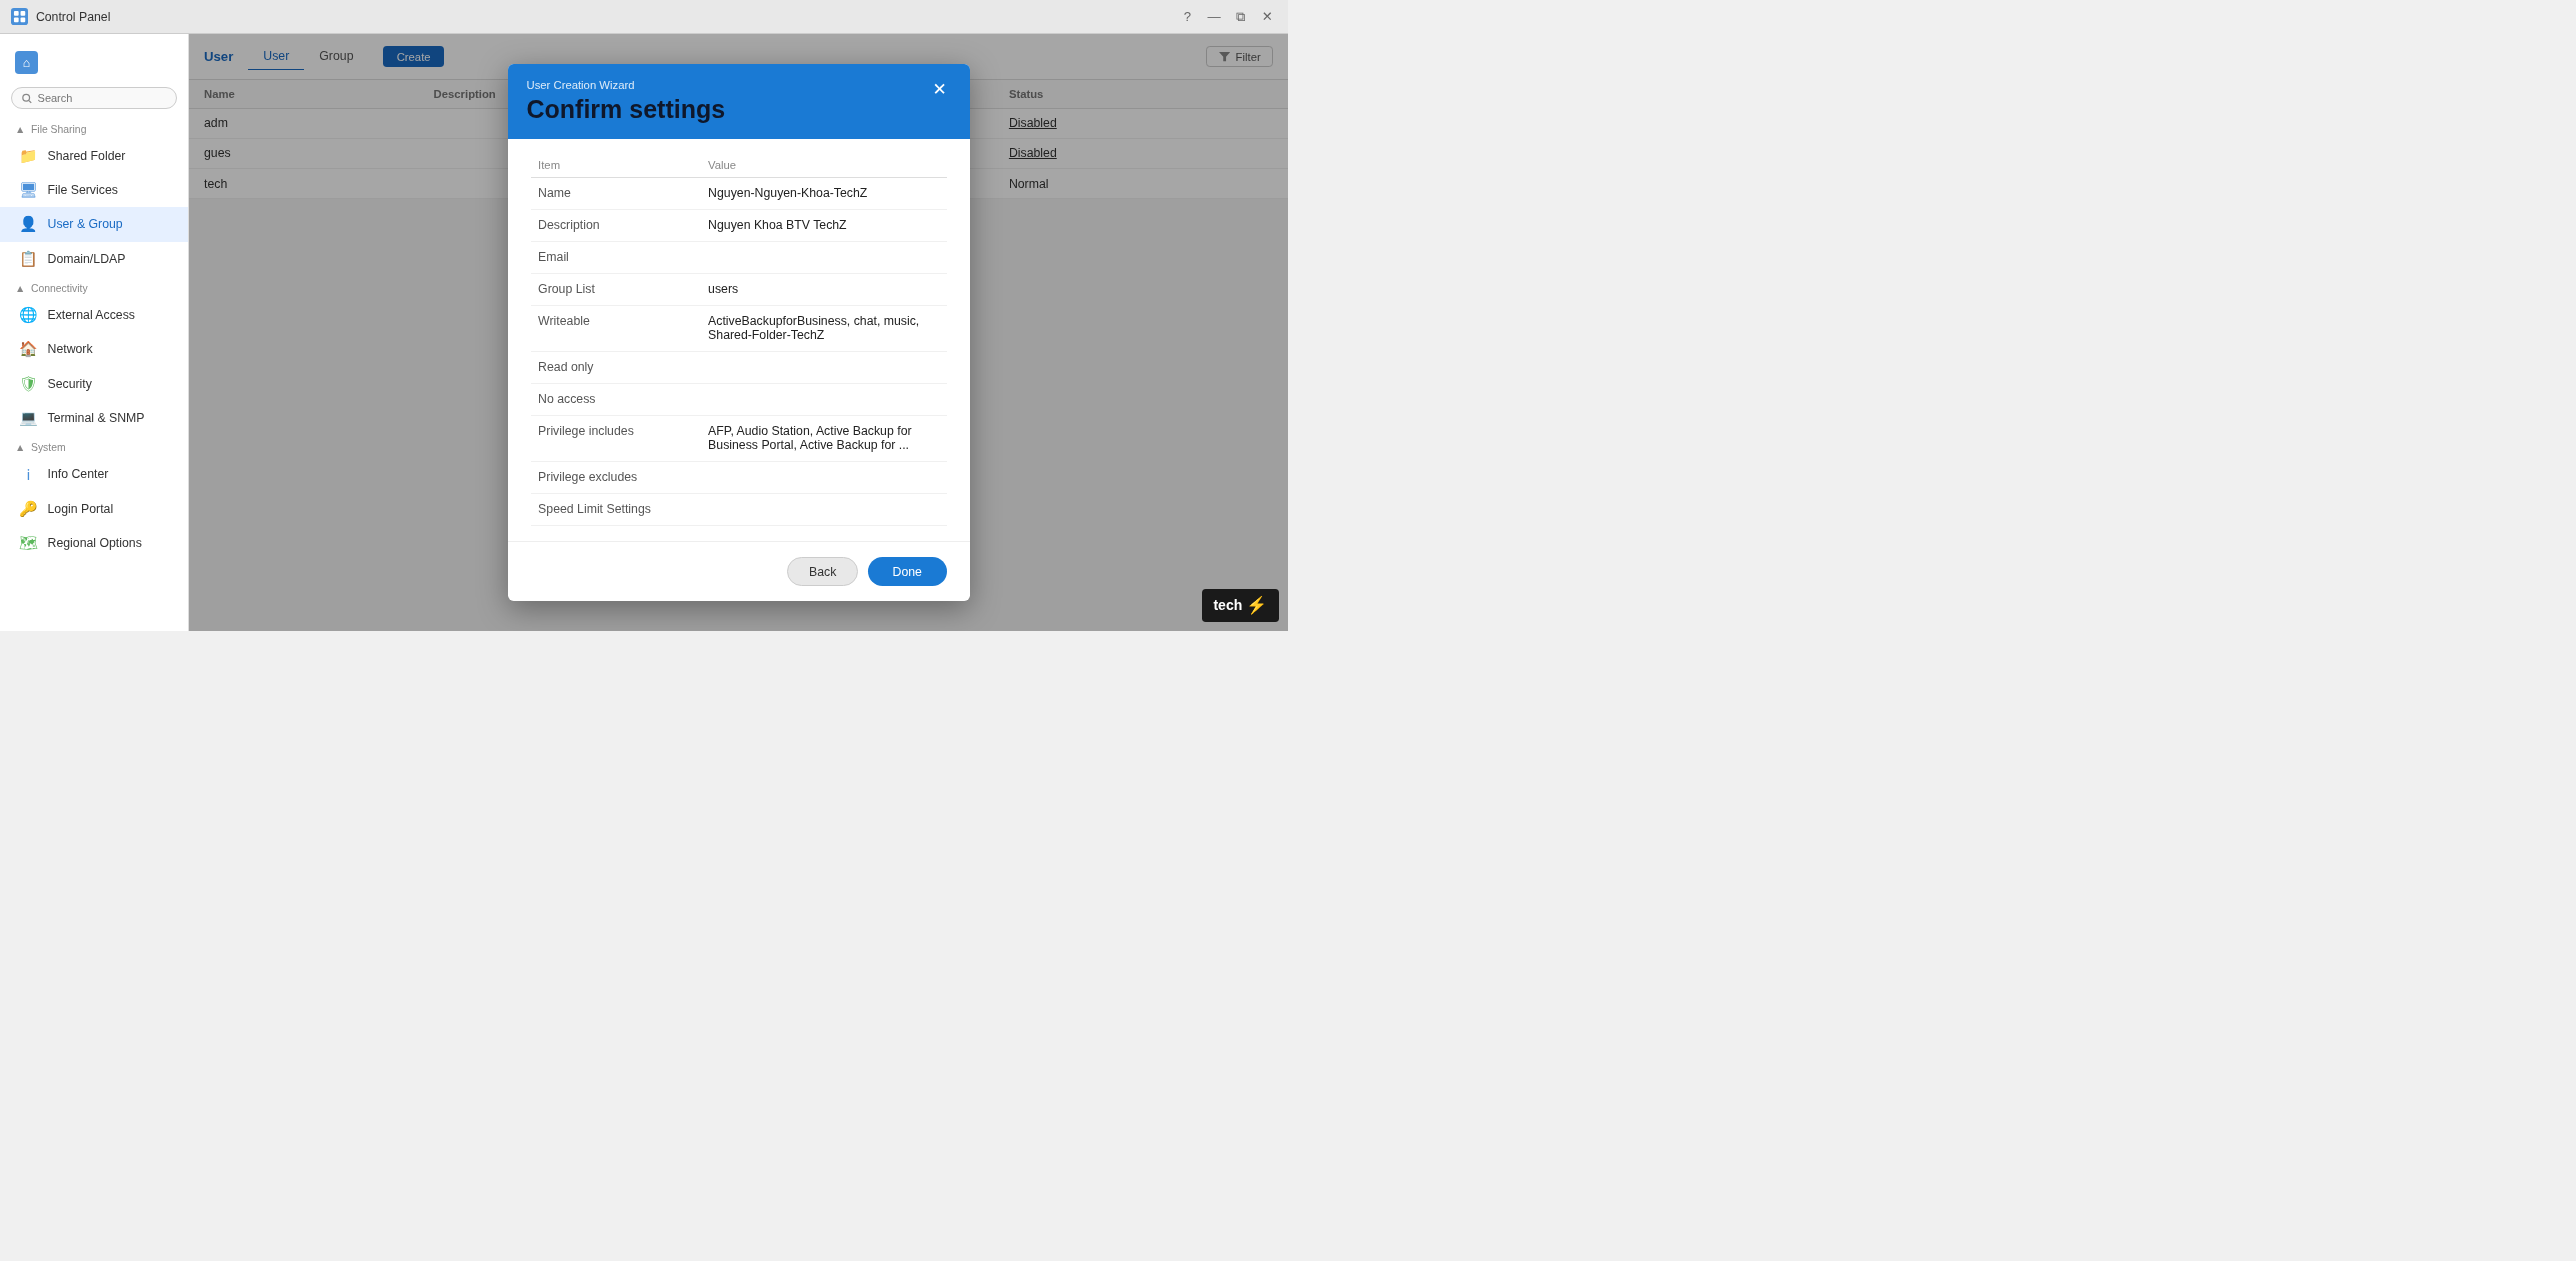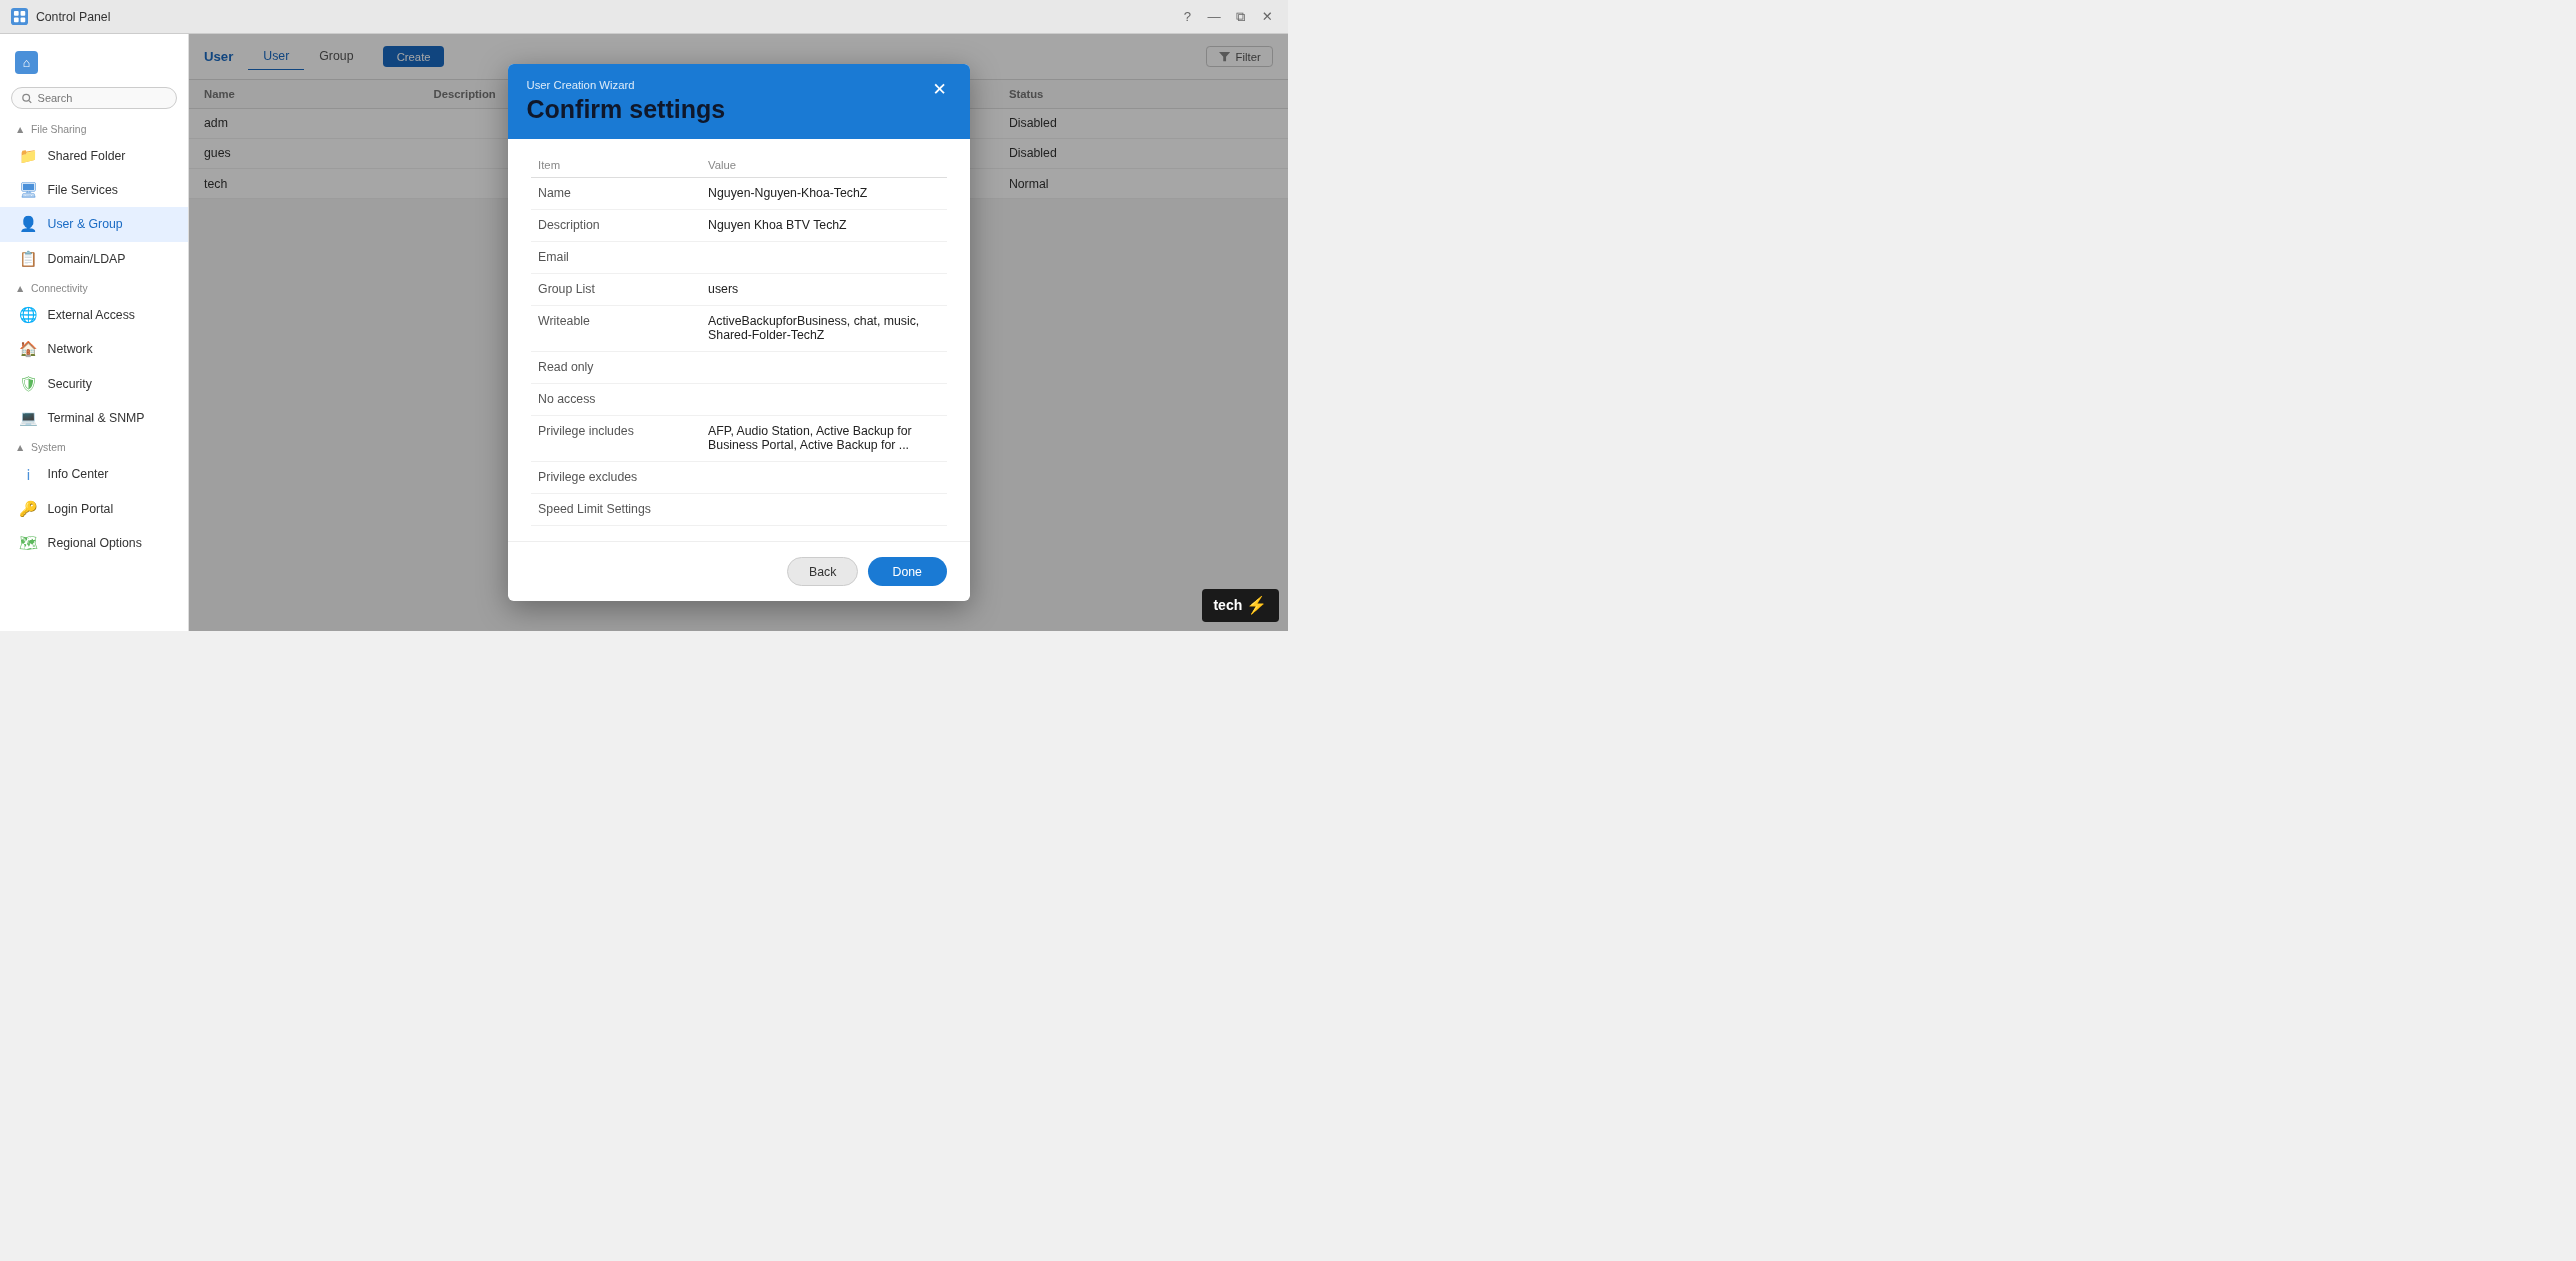--- a/index.html
+++ b/index.html
@@ -205,21 +205,21 @@
       color: #777;
       border-bottom: 0.9px solid #e0e0e0;
       background: #fafafa;
     }
     .data-table td {
       padding: 7.6px 15px;
       font-size: 12.3px;
       border-bottom: 0.9px solid #f0f0f0;
       color: #333;
     }
-    .status-disabled { color: #d9534f; }
+    .status-disabled { color: #d9534f; text-decoration: underline; }
     .status-normal { color: #333; }
 
     
     .overlay {
       position: absolute;
       top: 0; left: 0; right: 0; bottom: 0;
       background: rgba(0,0,0,0.35);
       z-index: 100;
       display: flex;
       align-items: center;

